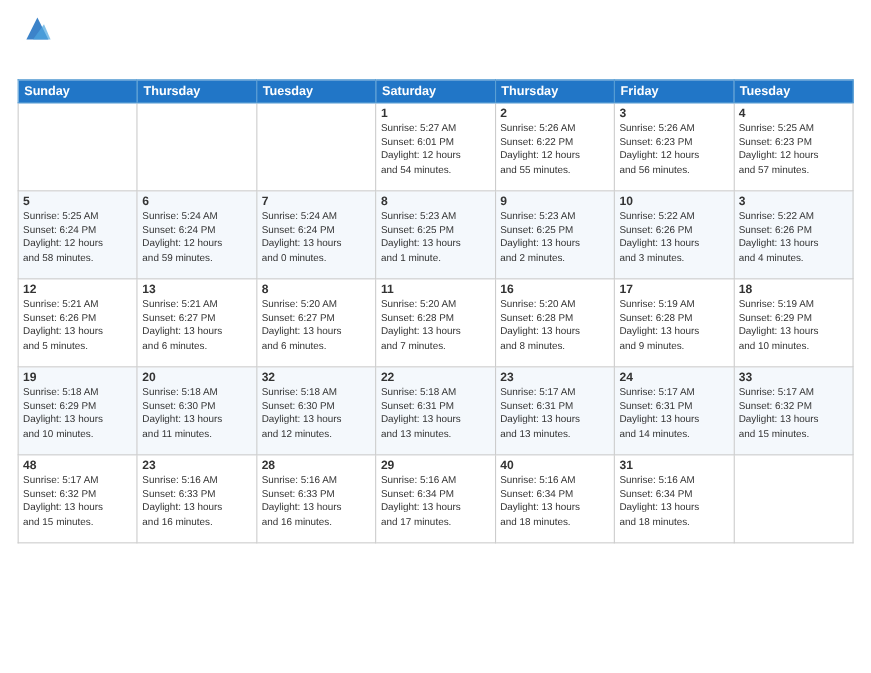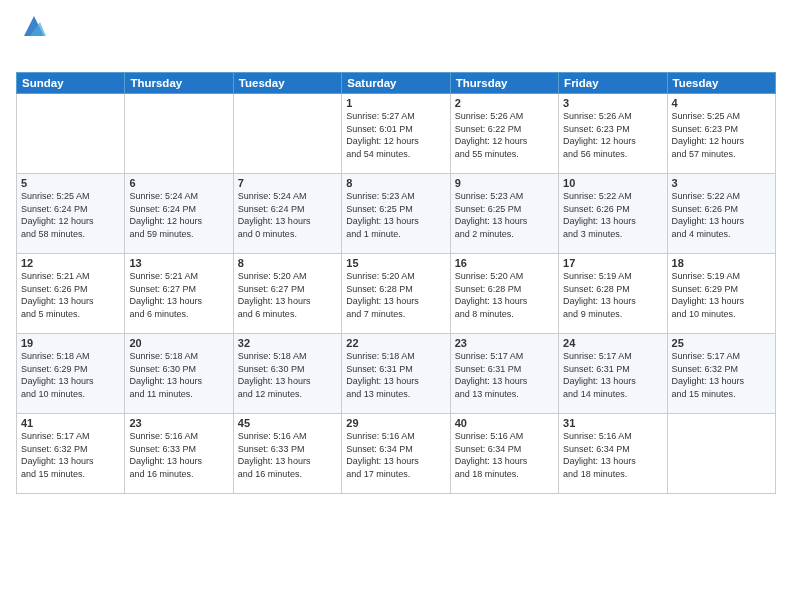--- a/index.html
+++ b/index.html
@@ -239,21 +239,21 @@
 and 6 minutes.</div>
           </td>
           <td>
             <span class="day-num">8</span>
             <div class="day-info" style="white-space: pre-line;">Sunrise: 5:20 AM
 Sunset: 6:27 PM
 Daylight: 13 hours
 and 6 minutes.</div>
           </td>
           <td>
-            <span class="day-num">15</span>
+            <span class="day-num">11</span>
             <div class="day-info" style="white-space: pre-line;">Sunrise: 5:20 AM
 Sunset: 6:28 PM
 Daylight: 13 hours
 and 7 minutes.</div>
           </td>
           <td>
             <span class="day-num">16</span>
             <div class="day-info" style="white-space: pre-line;">Sunrise: 5:20 AM
 Sunset: 6:28 PM
 Daylight: 13 hours
@@ -311,44 +311,44 @@
 and 13 minutes.</div>
           </td>
           <td>
             <span class="day-num">24</span>
             <div class="day-info" style="white-space: pre-line;">Sunrise: 5:17 AM
 Sunset: 6:31 PM
 Daylight: 13 hours
 and 14 minutes.</div>
           </td>
           <td>
-            <span class="day-num">25</span>
+            <span class="day-num">33</span>
             <div class="day-info" style="white-space: pre-line;">Sunrise: 5:17 AM
 Sunset: 6:32 PM
 Daylight: 13 hours
 and 15 minutes.</div>
           </td>
         </tr>
         <tr>
           <td>
-            <span class="day-num">41</span>
+            <span class="day-num">48</span>
             <div class="day-info" style="white-space: pre-line;">Sunrise: 5:17 AM
 Sunset: 6:32 PM
 Daylight: 13 hours
 and 15 minutes.</div>
           </td>
           <td>
             <span class="day-num">23</span>
             <div class="day-info" style="white-space: pre-line;">Sunrise: 5:16 AM
 Sunset: 6:33 PM
 Daylight: 13 hours
 and 16 minutes.</div>
           </td>
           <td>
-            <span class="day-num">45</span>
+            <span class="day-num">28</span>
             <div class="day-info" style="white-space: pre-line;">Sunrise: 5:16 AM
 Sunset: 6:33 PM
 Daylight: 13 hours
 and 16 minutes.</div>
           </td>
           <td>
             <span class="day-num">29</span>
             <div class="day-info" style="white-space: pre-line;">Sunrise: 5:16 AM
 Sunset: 6:34 PM
 Daylight: 13 hours

